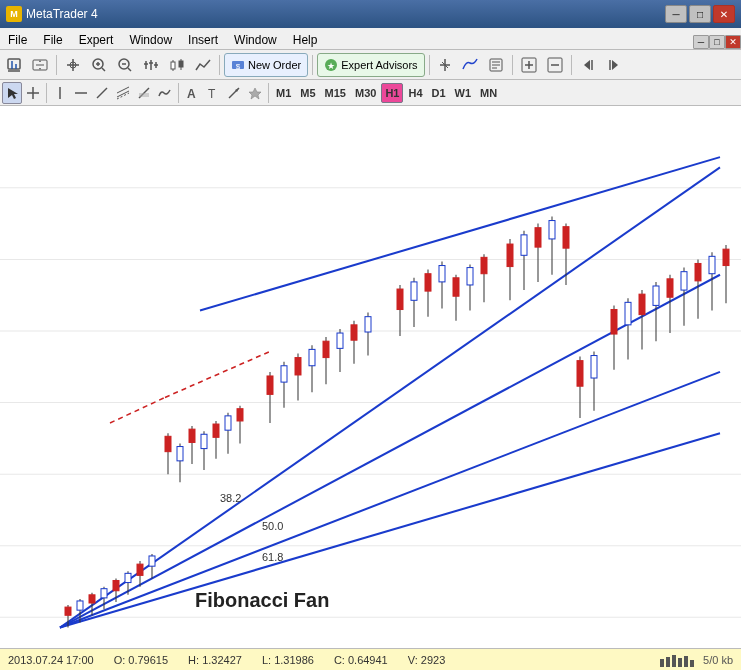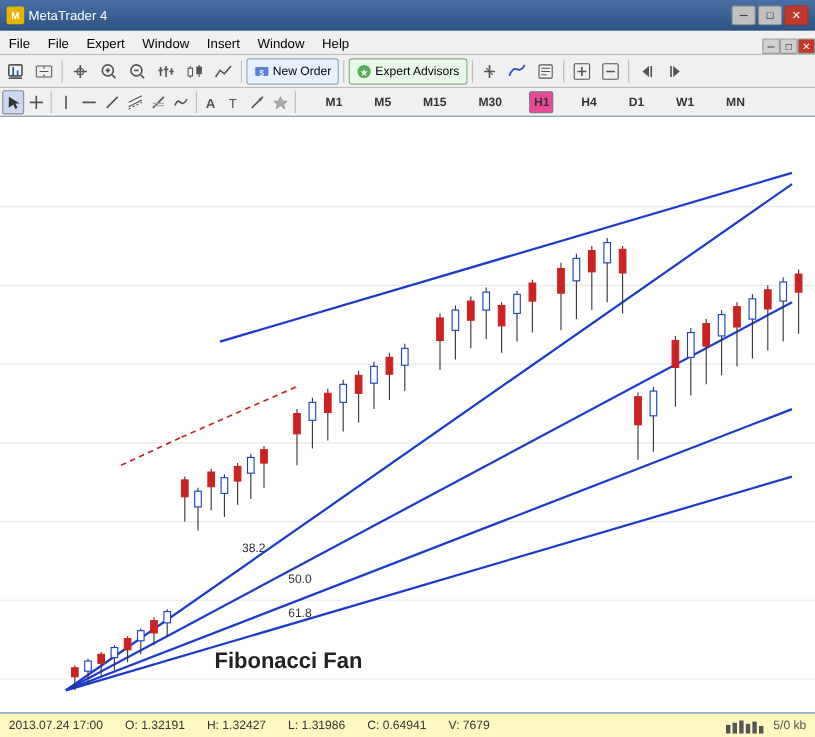--- a/index.html
+++ b/index.html
@@ -84,21 +84,20 @@
       cursor: pointer; background: transparent; font-size: 11px; padding: 0 2px;
     }
     .tool-btn.active { background: #ccd8f0; border-color: #889; }
     .period-btn {
       height: 20px; min-width: 22px;
       border: 1px solid transparent;
       border-radius: 2px;
       display: flex; align-items: center; justify-content: center;
       cursor: pointer; background: transparent; font-size: 11px; font-weight: bold; padding: 0 3px;
       color: #333;
-      margin-left: 20px;
     }
     .period-btn.active { background: #ec4899; border-color: #778; }
 
     
     #chart-area {
       background: white;
       flex: 1;
       position: relative;
       overflow: hidden;
     }
@@ -373,21 +372,21 @@
     <div class="period-btn">M5</div>
     <div class="period-btn">M15</div>
     <div class="period-btn">M30</div>
     <div class="period-btn active">H1</div>
     <div class="period-btn">H4</div>
     <div class="period-btn">D1</div>
     <div class="period-btn">W1</div>
     <div class="period-btn">MN</div>
   </div>
 
-  <div id="chart-area" style="flex:1; position:relative; background:#0369a1; overflow:hidden;">
+  <div id="chart-area" style="flex:1; position:relative; background:#f0abfc; overflow:hidden;">
     <svg id="chart-svg" viewBox="0 0 741 530" preserveAspectRatio="none">
 
       <rect width="741" height="530" fill="white"></rect>
 
       <line x1="0" y1="80" x2="741" y2="80" stroke="#e8e8e8" stroke-width="1"></line>
       <line x1="0" y1="150" x2="741" y2="150" stroke="#e8e8e8" stroke-width="1"></line>
       <line x1="0" y1="220" x2="741" y2="220" stroke="#e8e8e8" stroke-width="1"></line>
       <line x1="0" y1="290" x2="741" y2="290" stroke="#e8e8e8" stroke-width="1"></line>
       <line x1="0" y1="360" x2="741" y2="360" stroke="#e8e8e8" stroke-width="1"></line>
       <line x1="0" y1="430" x2="741" y2="430" stroke="#e8e8e8" stroke-width="1"></line>
@@ -550,33 +549,33 @@
       <line x1="726" y1="136" x2="726" y2="193" stroke="#333" stroke-width="1"></line>
       <rect x="723" y="140" width="6" height="16" fill="#cc2222" stroke="#cc2222"></rect>
     </svg>
   </div>
 
   <div id="status-bar">
     <div class="status-item">
       <span>2013.07.24 17:00</span>
     </div>
     <div class="status-item">
-      <span>O: 1.32191</span>
+      <span>O: 0.79615</span>
     </div>
     <div class="status-item">
       <span>H: 1.32427</span>
     </div>
     <div class="status-item">
       <span>L: 1.31986</span>
     </div>
     <div class="status-item">
       <span>C: 0.64941</span>
     </div>
     <div class="status-item">
-      <span>V: 7679</span>
+      <span>V: 2923</span>
     </div>
     <div style="flex:1;"></div>
     <div style="display:flex;gap:3px;align-items:center;">
       <svg width="40" height="14">
         <rect x="0" y="6" width="4" height="8" fill="#555"></rect>
         <rect x="6" y="4" width="4" height="10" fill="#555"></rect>
         <rect x="12" y="2" width="4" height="12" fill="#555"></rect>
         <rect x="18" y="5" width="4" height="9" fill="#555"></rect>
         <rect x="24" y="3" width="4" height="11" fill="#555"></rect>
         <rect x="30" y="7" width="4" height="7" fill="#555"></rect>

